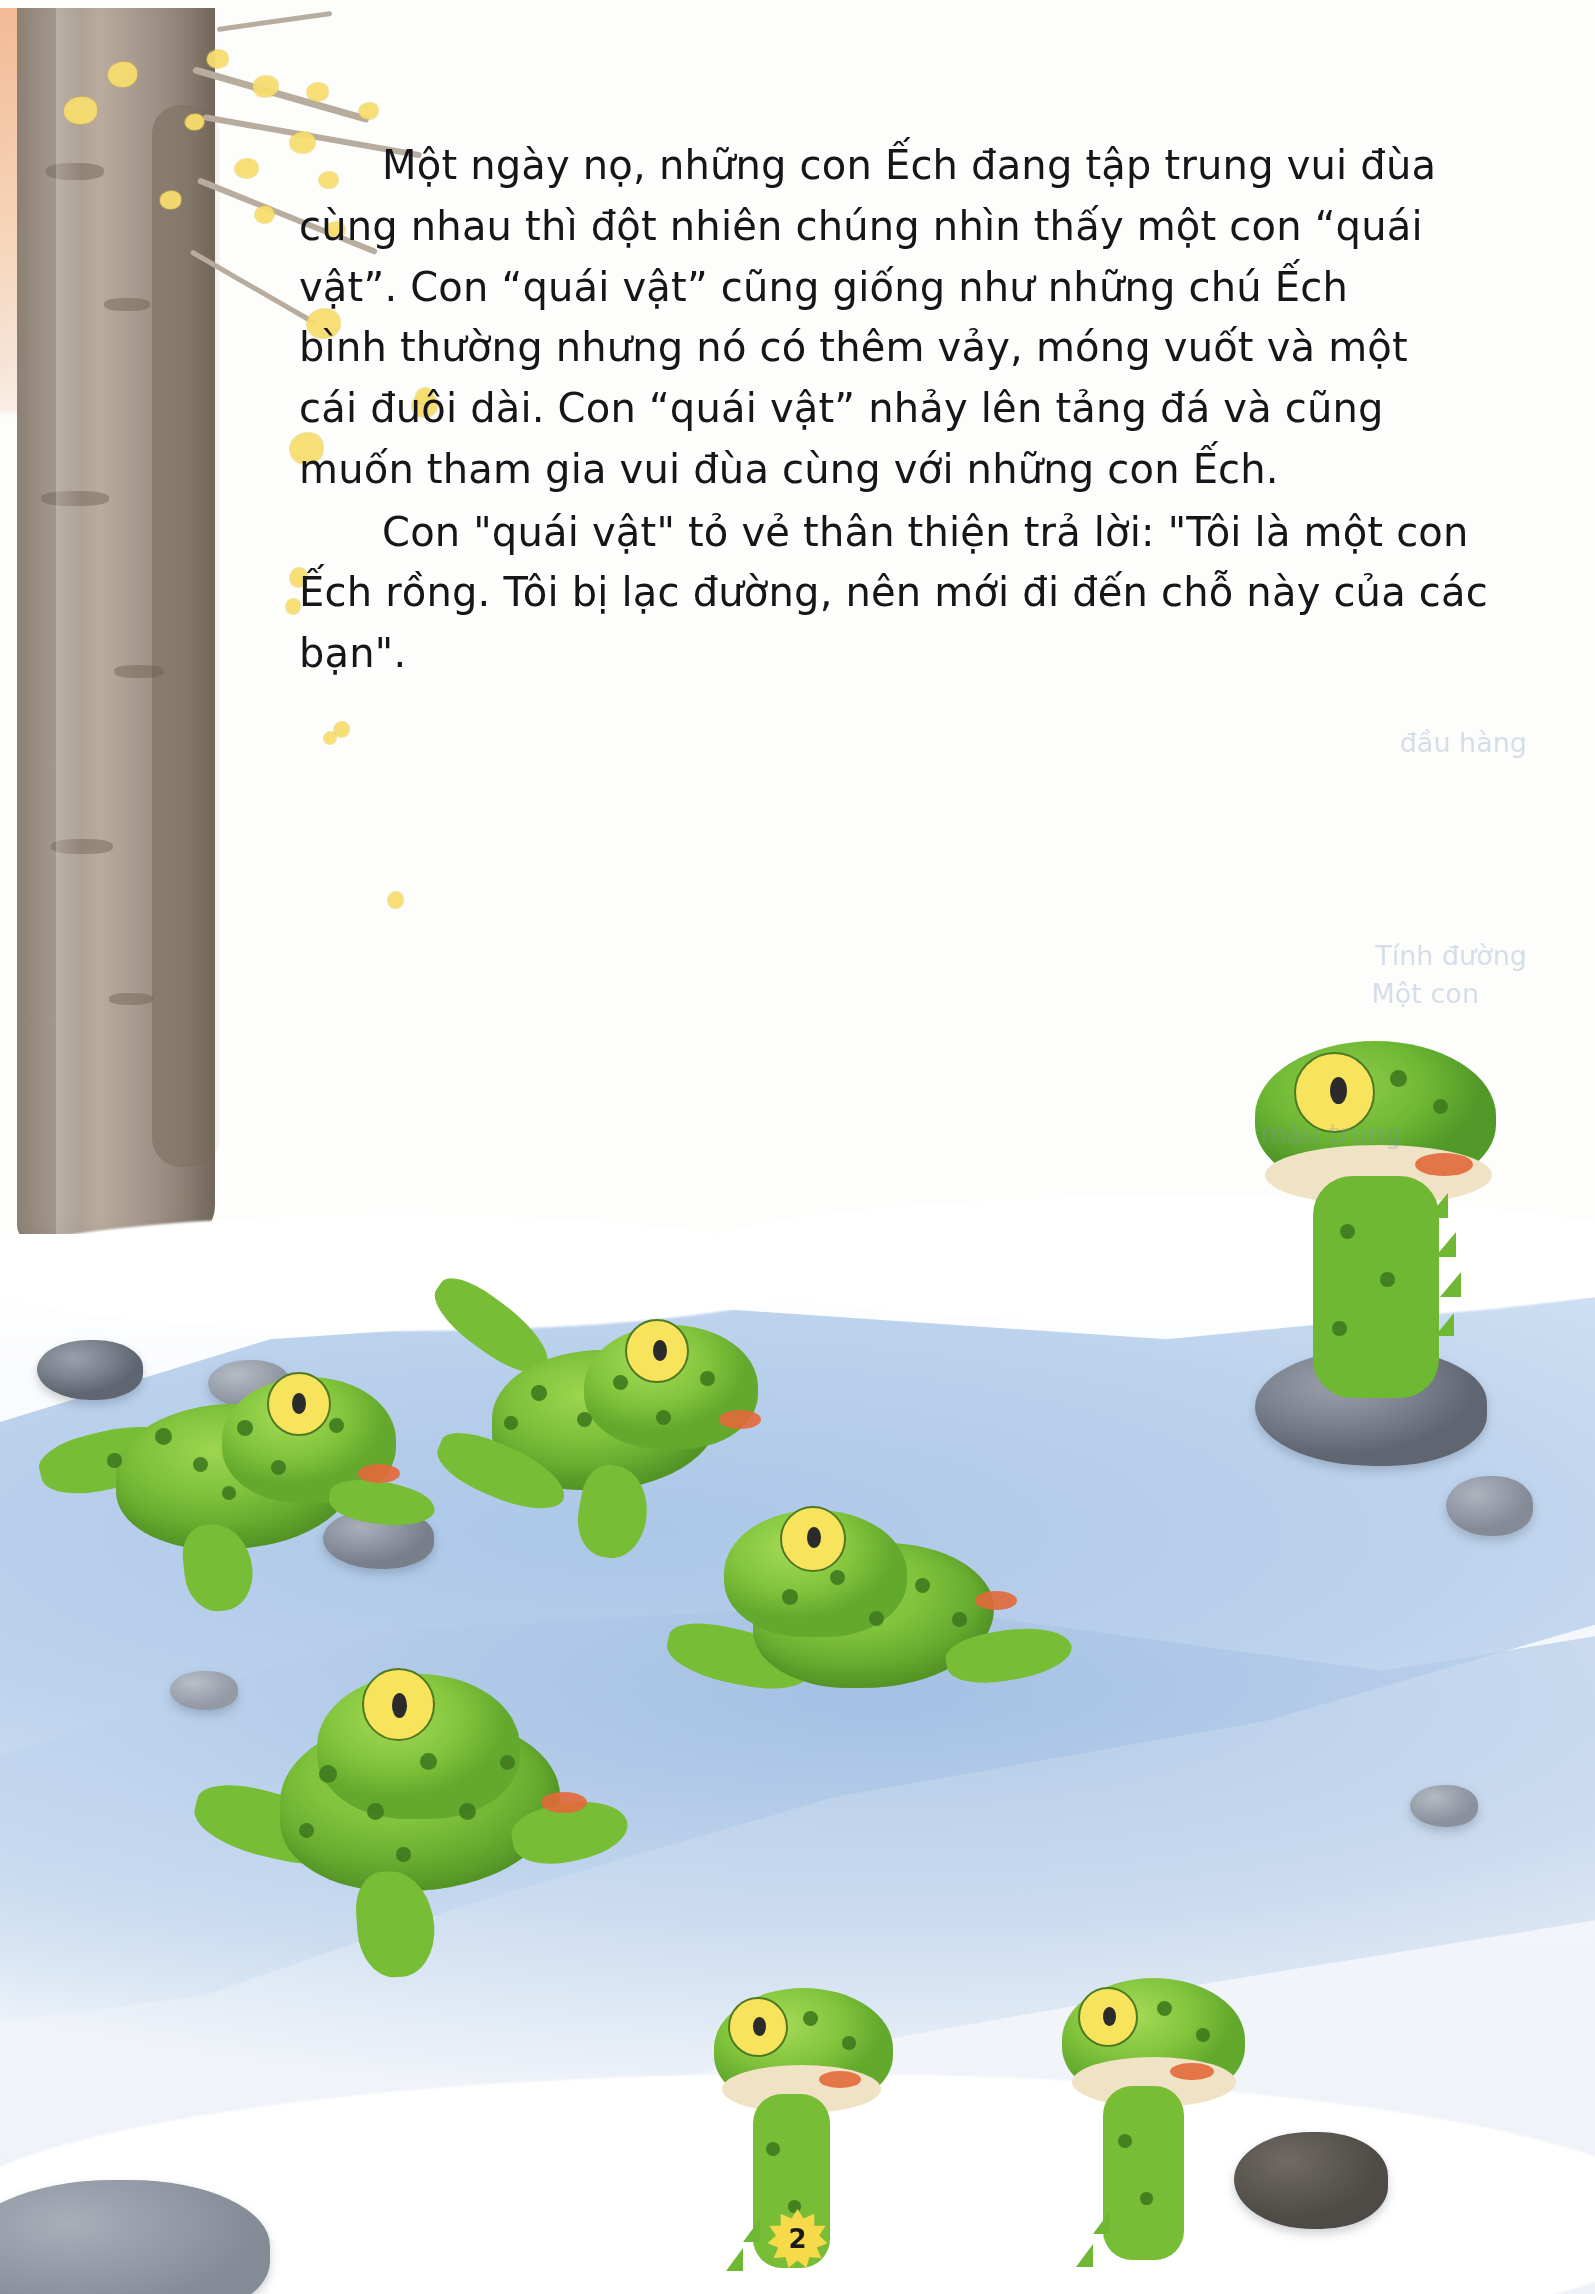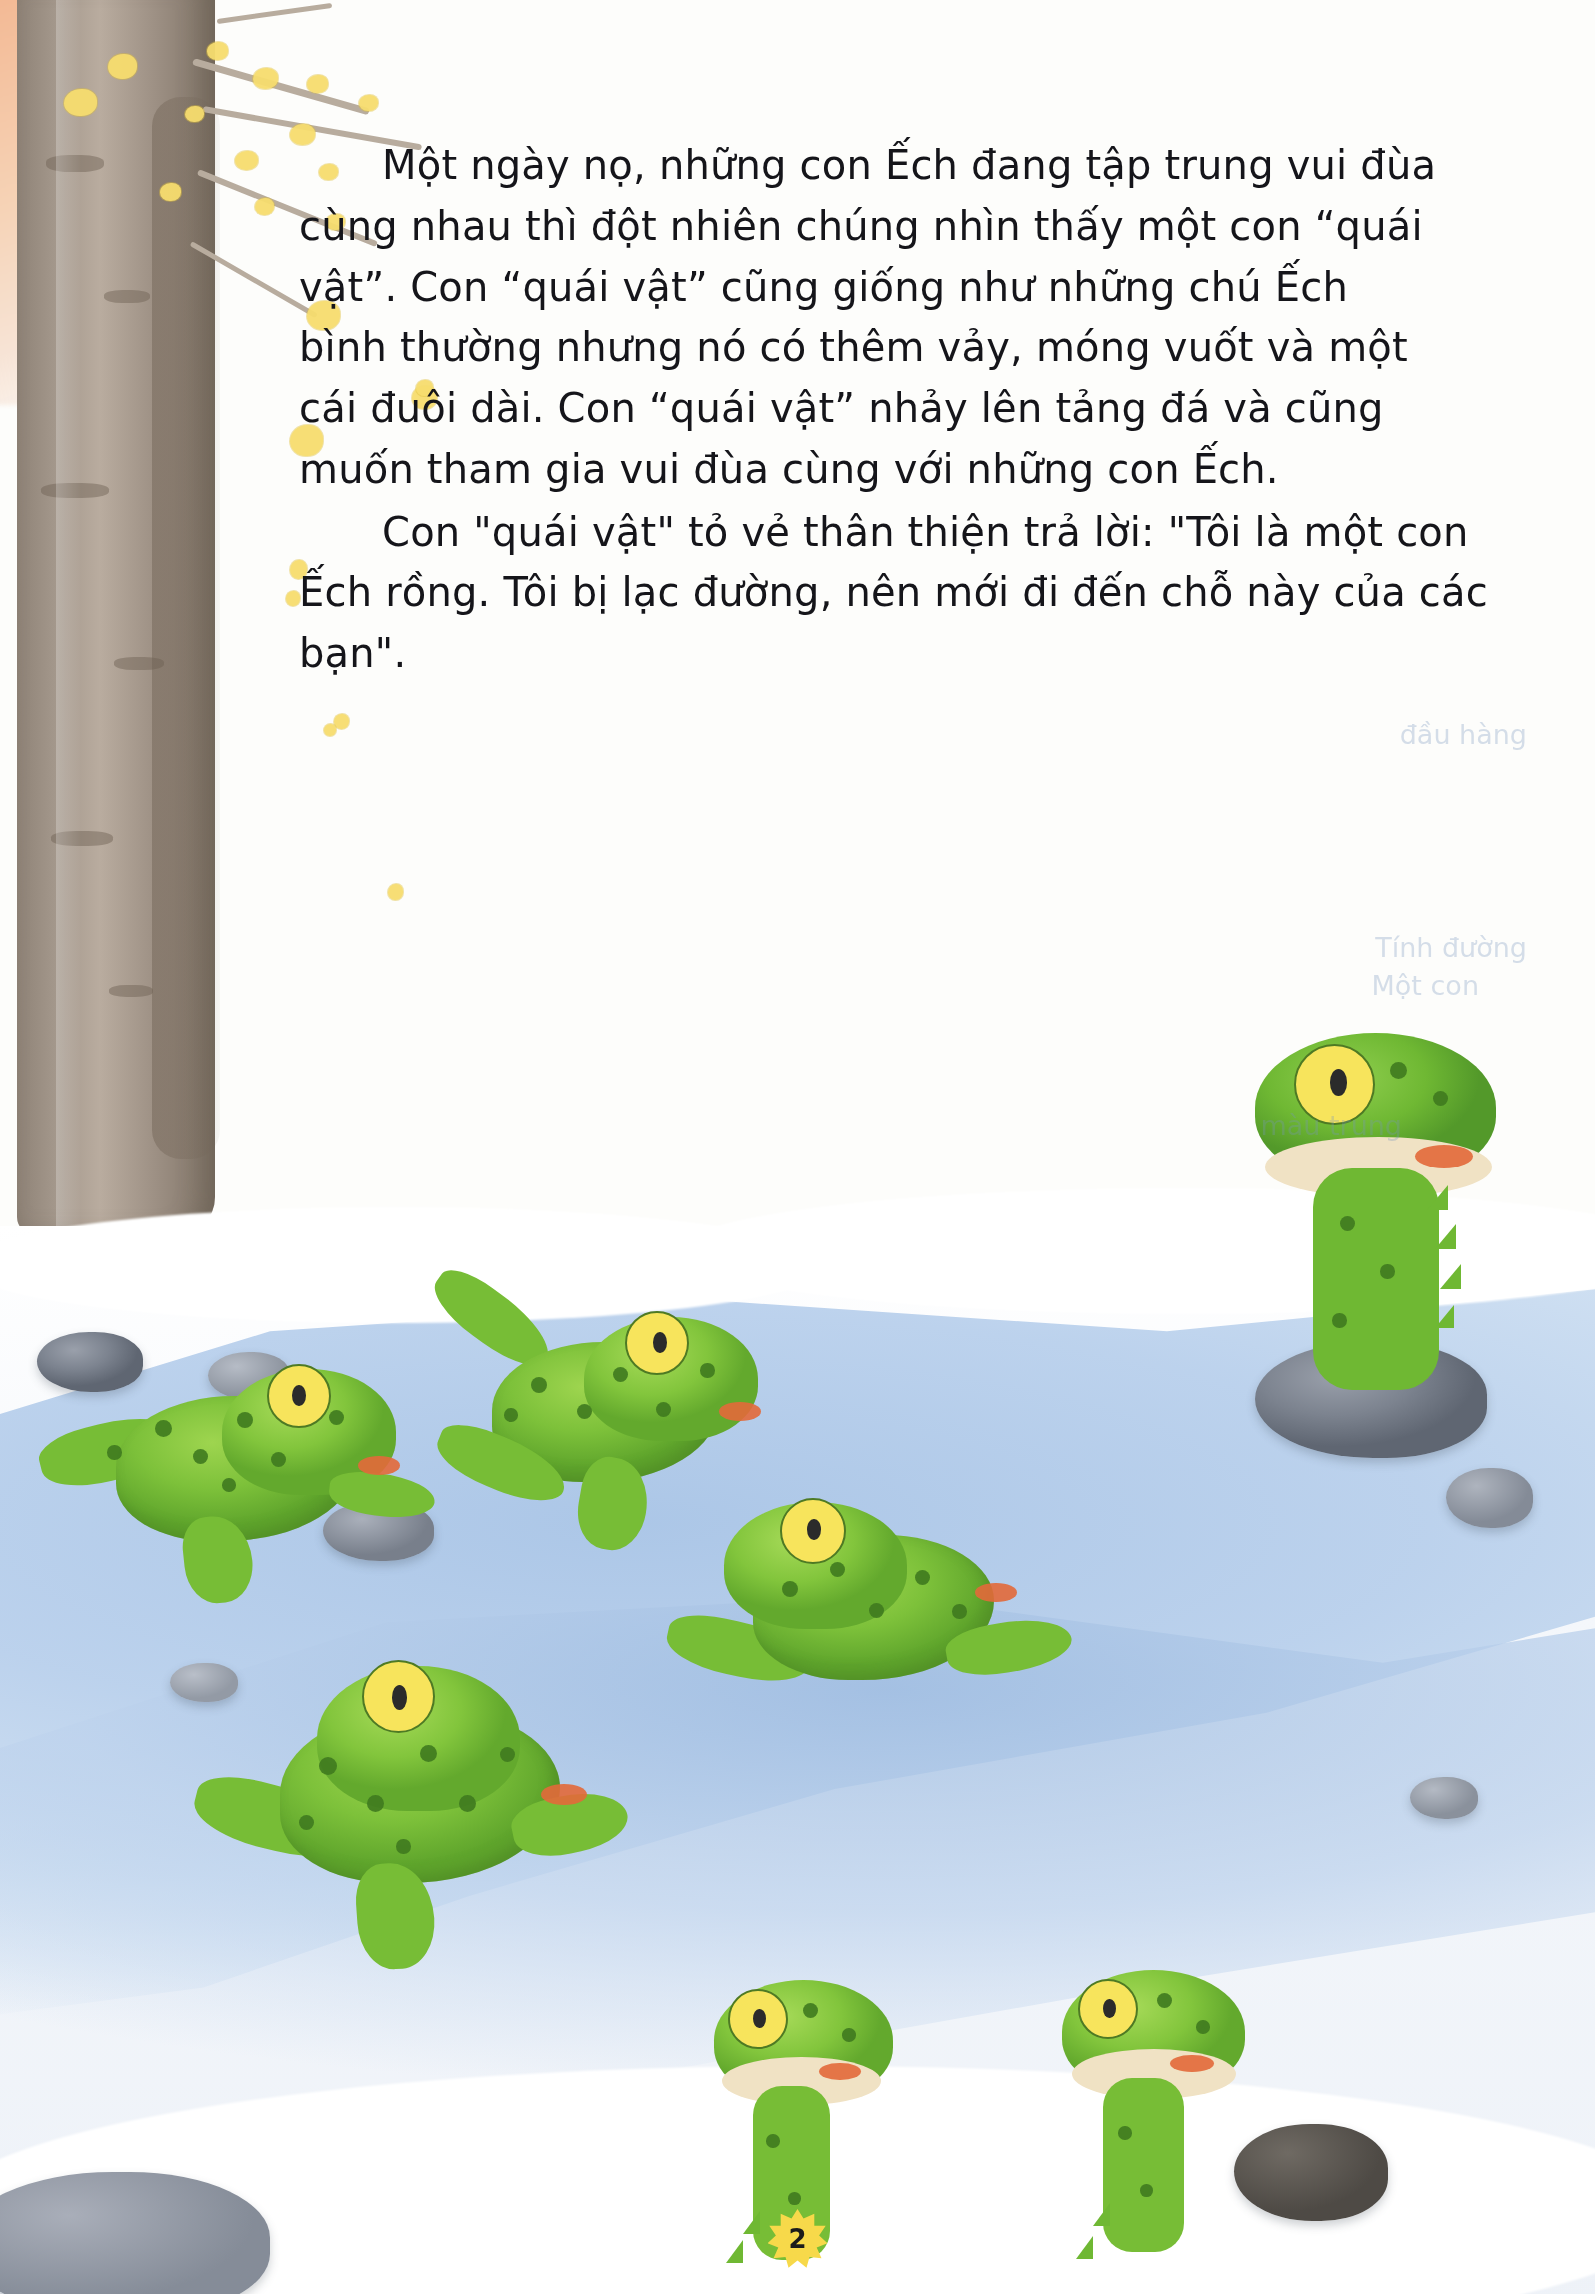--- a/index.html
+++ b/index.html
@@ -16,20 +16,21 @@
     height: 2294px;
     overflow: hidden;
     background: #fdfdfb;
   }
 
   
   .illus {
     position: absolute;
     inset: 0;
     overflow: hidden;
+    margin-top: 8px;
   }
 
   
   .warm-wash {
     position: absolute;
     left: -9.7px; top: -9.7px;
     width: 222px; height: 415px;
     background: linear-gradient(160deg, #f3b893 0%, #f6d3b6 45%, #f7e4d6 75%, rgba(255,255,255,0) 100%);
     filter: blur(1.9px);
   }

